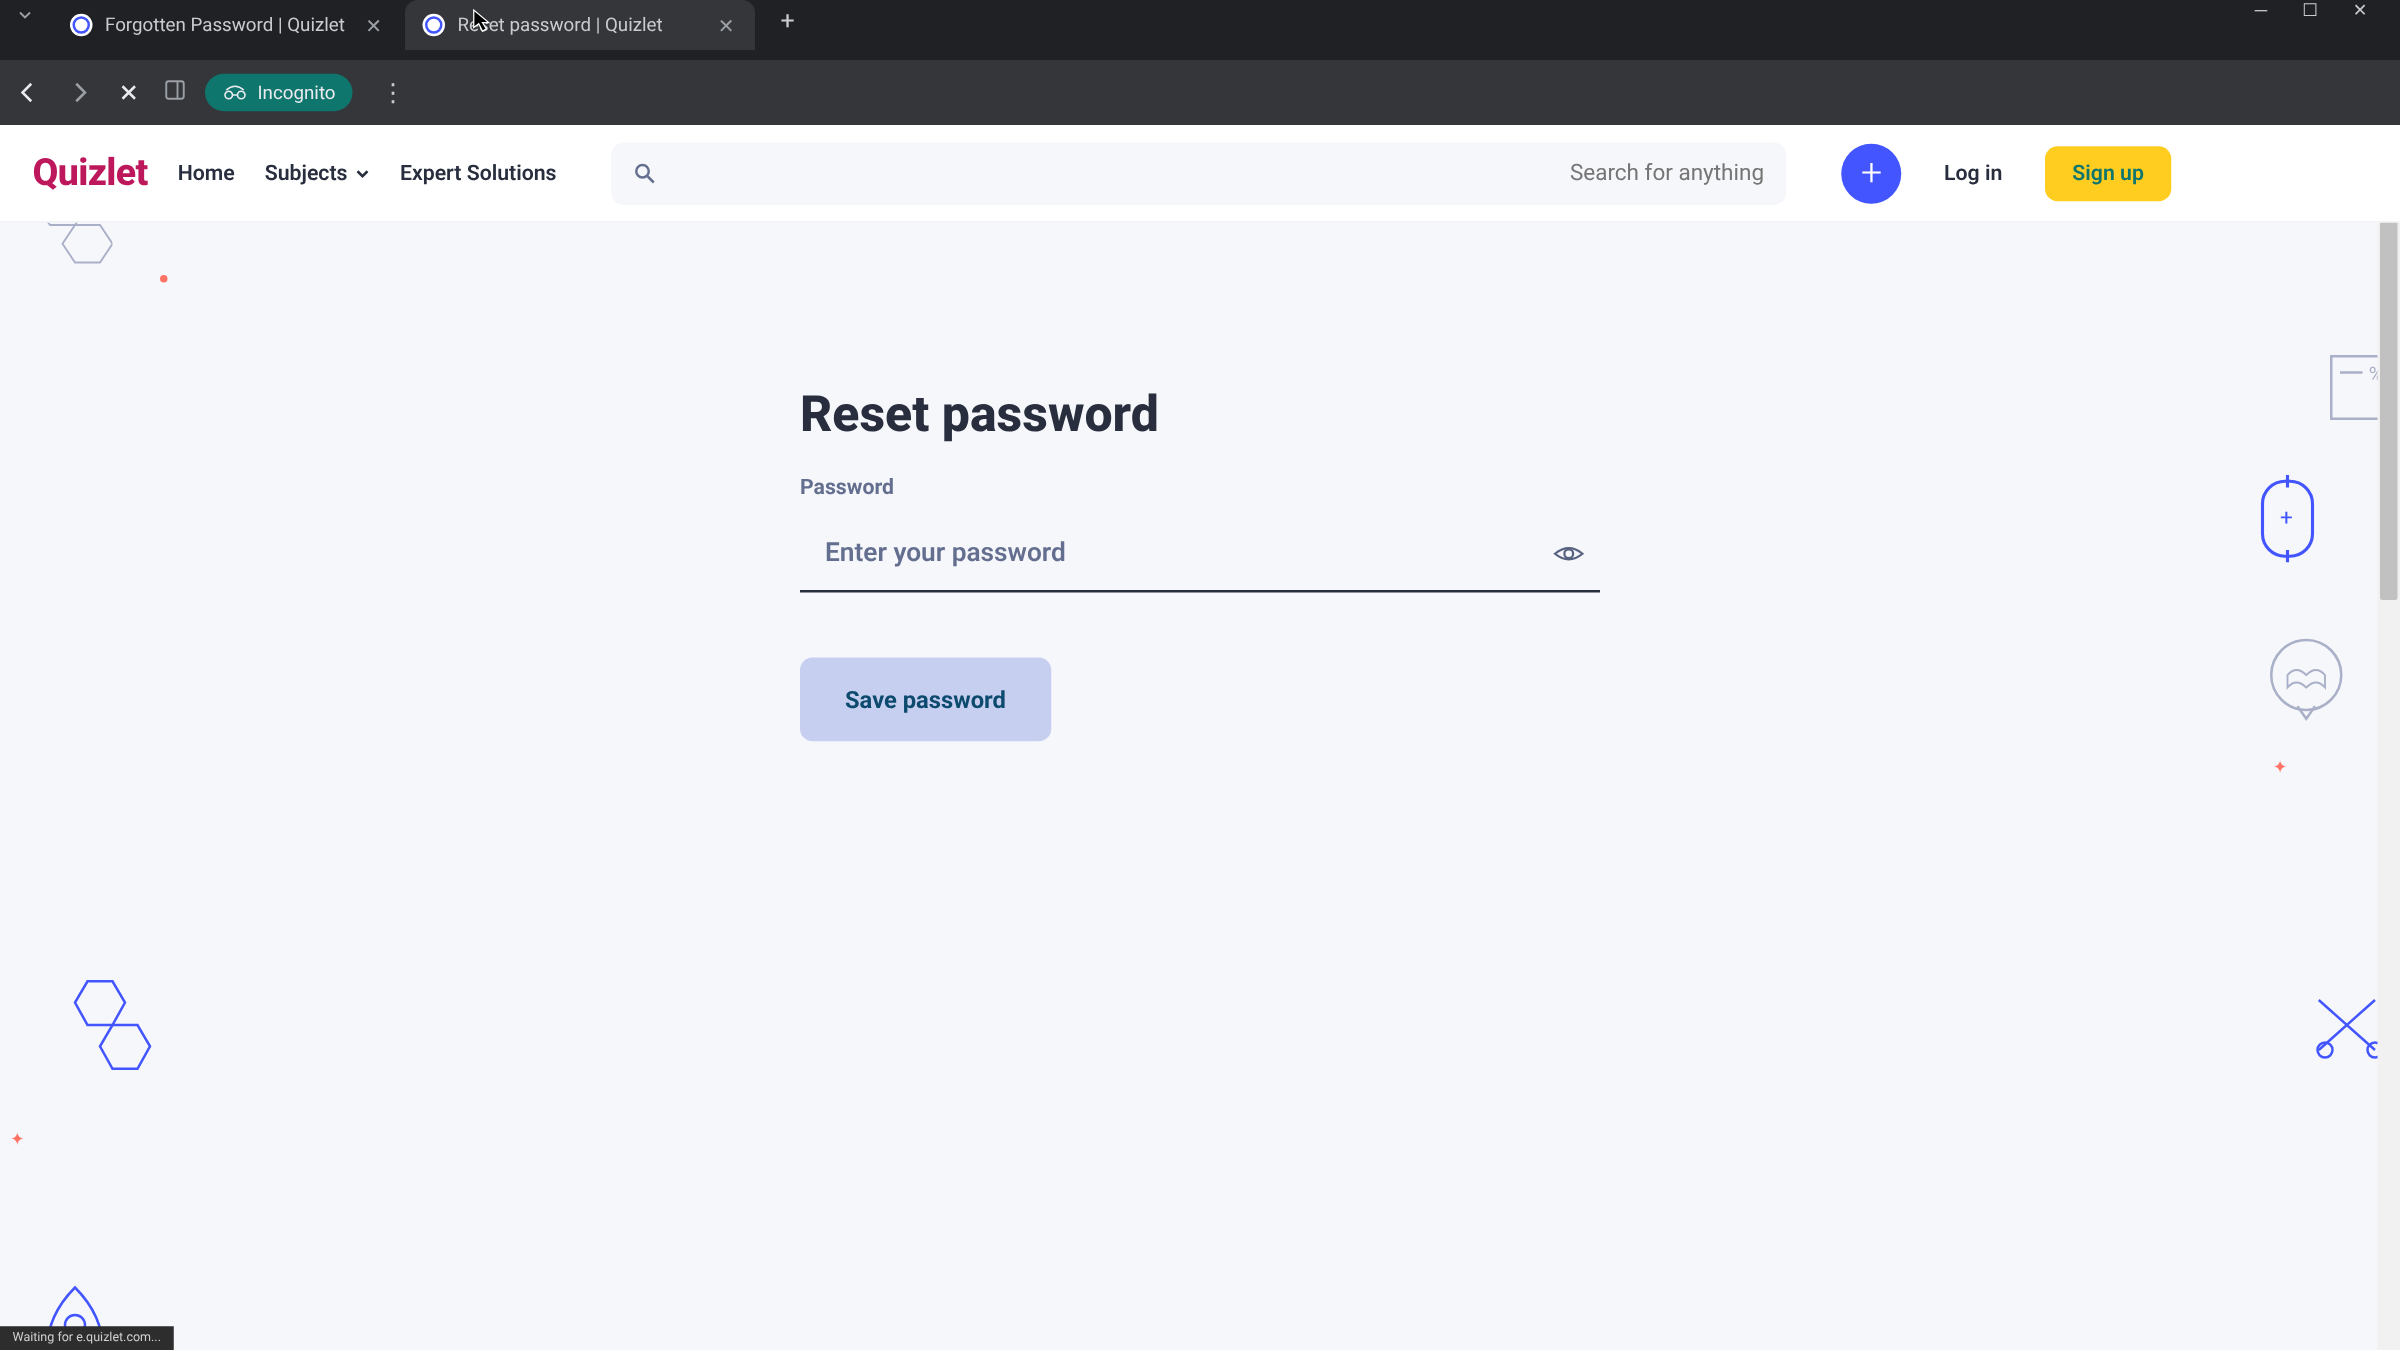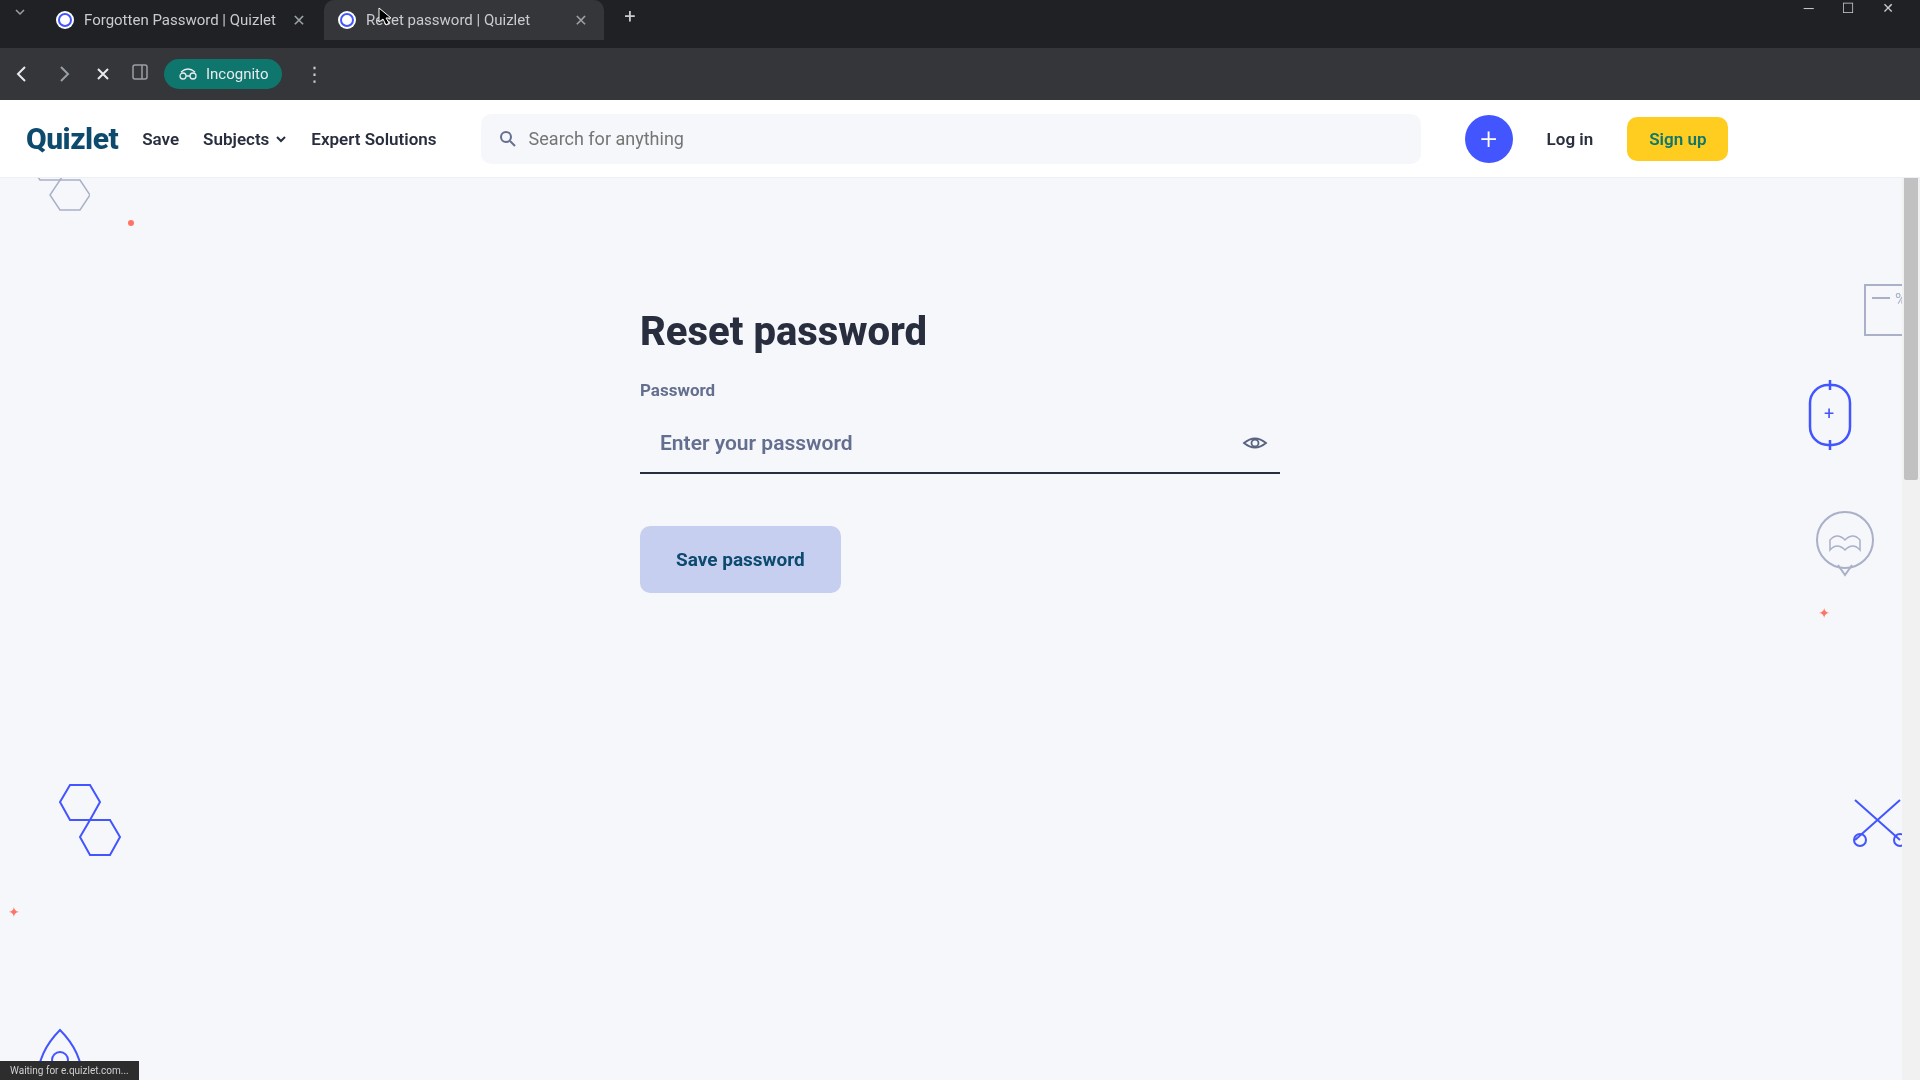--- a/index.html
+++ b/index.html
@@ -26,24 +26,24 @@
 .nav-btn.enabled { color: #e8eaed; }
 .url-field { flex: 1; display: flex; align-items: center; background: #202124; border-radius: 24px; height: 38px; padding: 0 16px; gap: 12px; color: #e8eaed; font-size: 17px; }
 .url-text { flex: 1; white-space: nowrap; overflow: hidden; text-overflow: ellipsis; color: #c9cccf; }
 .addr-icon { color: #9aa0a6; cursor: pointer; }
 .incognito-badge { display: flex; align-items: center; gap: 8px; background: #0f766e; border-radius: 20px; padding: 6px 14px; color: #e8eaed; font-size: 15px; }
 .kebab { color: #c9cccf; font-size: 20px; padding: 0 8px; cursor: pointer; }
 
 
 .page { background: #f6f7fb; height: calc(1080px - 100px); position: relative; overflow: hidden; }
 .site-header { display: flex; align-items: center; height: 78px; padding: 0 26px; background: #fff; border-bottom: 1px solid #edeff4; gap: 24px; position: relative; z-index: 2; }
-.logo { font-size: 30px; font-weight: 800; color: #0c4a6e; letter-spacing: -0.5px; cursor: pointer; }
+.logo { font-size: 30px; font-weight: 800; color: #be185d; letter-spacing: -0.5px; cursor: pointer; }
 .nav-link { font-size: 17px; font-weight: 600; color: #282e3e; cursor: pointer; display: flex; align-items: center; gap: 6px; }
 .search-wrap { flex: 1; display: flex; align-items: center; background: #f6f7fb; border-radius: 10px; height: 50px; padding: 0 18px; gap: 12px; margin: 0 20px; max-width: 940px; }
-.search-wrap input { border: none; background: transparent; font-size: 18px; color: #646f90; outline: none; flex: 1; }
+.search-wrap input { border: none; background: transparent; font-size: 18px; color: #646f90; outline: none; flex: 1; text-align: right; }
 .plus-btn { width: 48px; height: 48px; border-radius: 50%; background: #4255ff; color: #fff; font-size: 30px; display: flex; align-items: center; justify-content: center; cursor: pointer; font-weight: 300; }
 .auth-link { font-size: 17px; font-weight: 600; color: #282e3e; cursor: pointer; padding: 0 10px; }
 .signup-btn { background: #ffcd1f; color: #0f766e; font-size: 17px; font-weight: 600; padding: 12px 22px; border-radius: 10px; cursor: pointer; }
 
 .content-wrap { position: relative; padding-top: 130px; display: flex; justify-content: center; }
 .form-card { width: 640px; }
 .page-title { font-size: 40px; font-weight: 800; color: #282e3e; margin-bottom: 25px; }
 .field-label { font-size: 17px; font-weight: 700; color: #646f90; margin-bottom: 28px; }
 .input-row { position: relative; border-bottom: 2px solid #282e3e; padding-bottom: 14px; margin-bottom: 52px; display: flex; align-items: center; }
 .input-row input { border: none; background: transparent; font-size: 21px; font-weight: 600; color: #282e3e; outline: none; flex: 1; padding-left: 20px; }
@@ -126,21 +126,21 @@
         </svg>
       <span>Incognito</span>
     </div>
     <span class="kebab">⋮</span>
   </div>
 </div>
 
 <div class="page">
   <div class="site-header">
     <span class="logo">Quizlet</span>
-    <span class="nav-link">Save</span>
+    <span class="nav-link">Home</span>
     <span class="nav-link">
       <span>Subjects</span>
       <svg width="12" height="12" viewBox="0 0 12 12">
           <path d="M2 4 L6 8 L10 4" stroke="#282e3e" stroke-width="2" fill="none"></path>
         </svg>
     </span>
     <span class="nav-link">Expert Solutions</span>
     <div class="search-wrap">
       <svg width="18" height="18" viewBox="0 0 18 18">
           <circle cx="7" cy="7" r="5" stroke="#646f90" stroke-width="2" fill="none"></circle>

